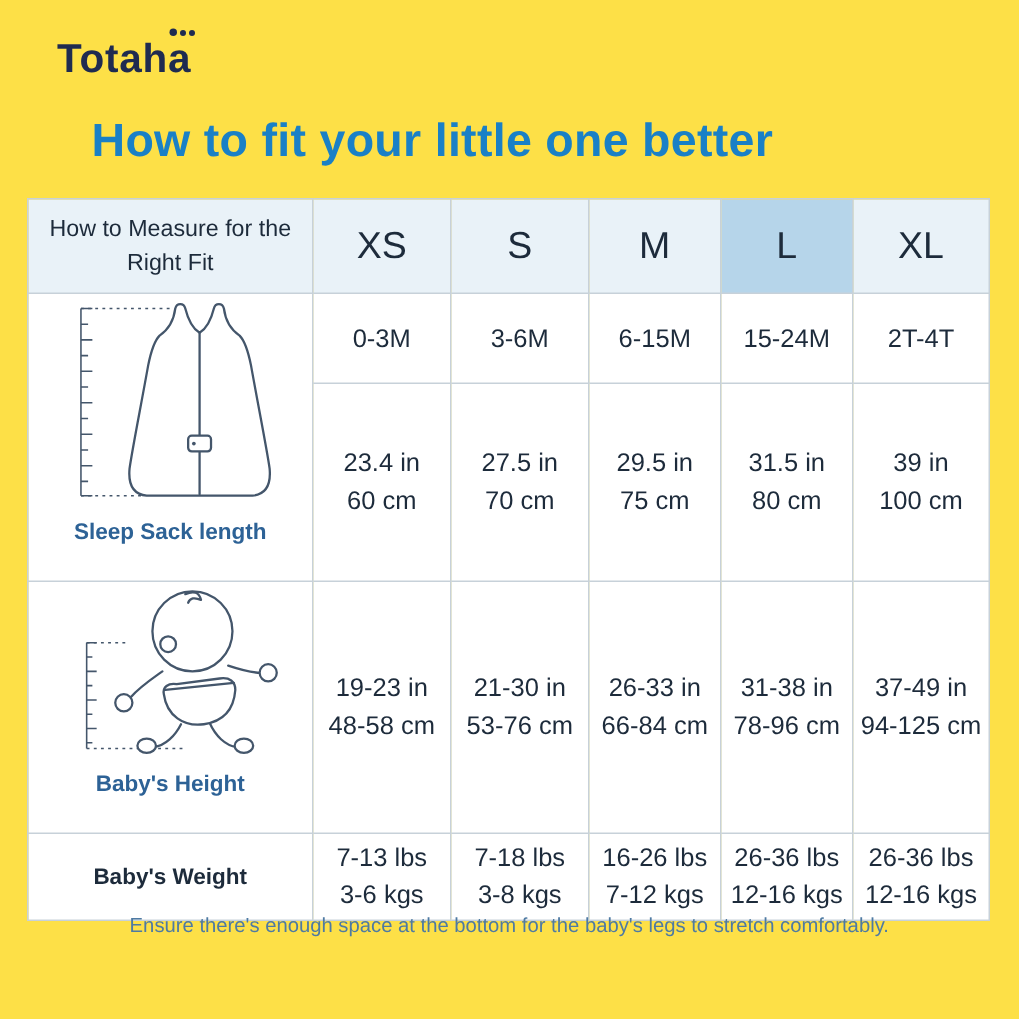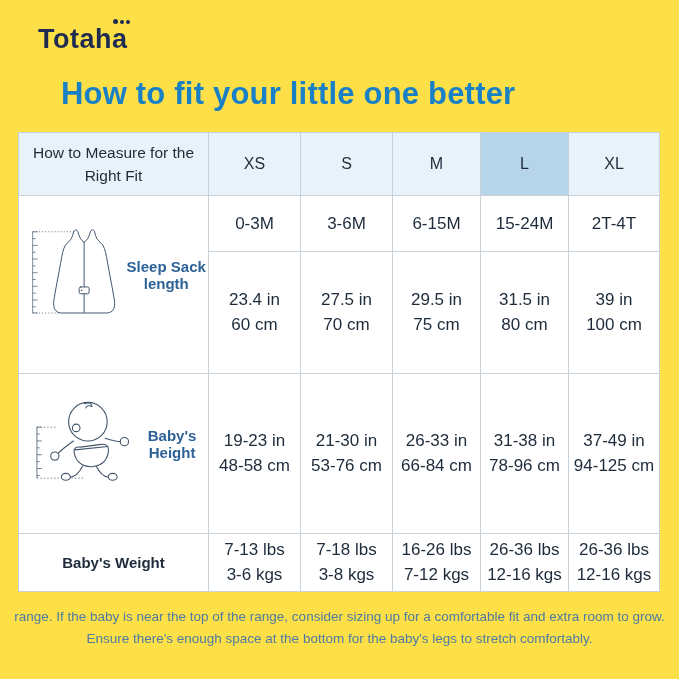--- a/index.html
+++ b/index.html
@@ -24,30 +24,30 @@
   table.fit{
     position:absolute;left:18px;top:132px;
     border-collapse:collapse;table-layout:fixed;width:641px;
   }
   table.fit td, table.fit th{
     border:1px solid #c7d1d9;text-align:center;vertical-align:middle;
     color:#1d2b3b;padding:0;background:#ffffff;
   }
   tr.head-row th{background:#e9f2f8;height:62px;font-weight:normal;}
   th.corner{font-size:15.5px;font-weight:bold;color:#1c2b3d;line-height:1.5;padding:0 14px;}
-  th.size{font-size:16px;color:#16273c;}
+  th.size{font-size:25px;color:#16273c;}
   th.size.hl{background:#b6d5ea;}
   td.hl{background:#c0dbee;}
   tr.age-row td{height:55px;font-size:17px;}
   tr.len-row td{height:121px;}
   tr.hgt-row td{height:159px;margin-left:24px;}
   tr.wgt-row td{height:57px;}
   .two-line{font-size:17px;line-height:1.45;}
   td.illu-cell{vertical-align:bottom;}
-  .illu-wrap{display:flex;flex-direction:row;align-items:center;justify-content:flex-end;padding-bottom:24px;}
+  .illu-wrap{display:flex;flex-direction:column;align-items:center;justify-content:flex-end;padding-bottom:24px;}
   .illu-label{font-size:15px;font-weight:bold;color:#2d6296;margin-top:4px;}
   td.wlabel{font-size:15px;font-weight:bold;color:#2d6296;}
   svg.illu{display:block;}
   .sk{stroke:#44566b;fill:none;stroke-width:1.6;stroke-linecap:round;stroke-linejoin:round;}
   .skf{stroke:#44566b;fill:#ffffff;stroke-width:1.6;stroke-linecap:round;stroke-linejoin:round;}
   .dash{stroke:#44566b;stroke-width:1.1;stroke-dasharray:2 3;fill:none;}
   .tick{stroke:#44566b;stroke-width:1.1;fill:none;}
   
   .footnote{
     position:absolute;left:0;top:606px;width:679px;text-align:center;
@@ -235,17 +235,16 @@
             <div class="two-line">
         <div>26-36 lbs</div>
         <div>12-16 kgs</div>
             </div>
           </td>
     </tr>
   </tbody>
     </table>
 
   <div class="footnote">
-    <div>range. If the baby is near the top of the range, consider sizing up for a comfortable fit and extra room to grow.</div>
     <div>Ensure there's enough space at the bottom for the baby's legs to stretch comfortably.</div>
   </div>
 
 </div>
 
 </body></html>

